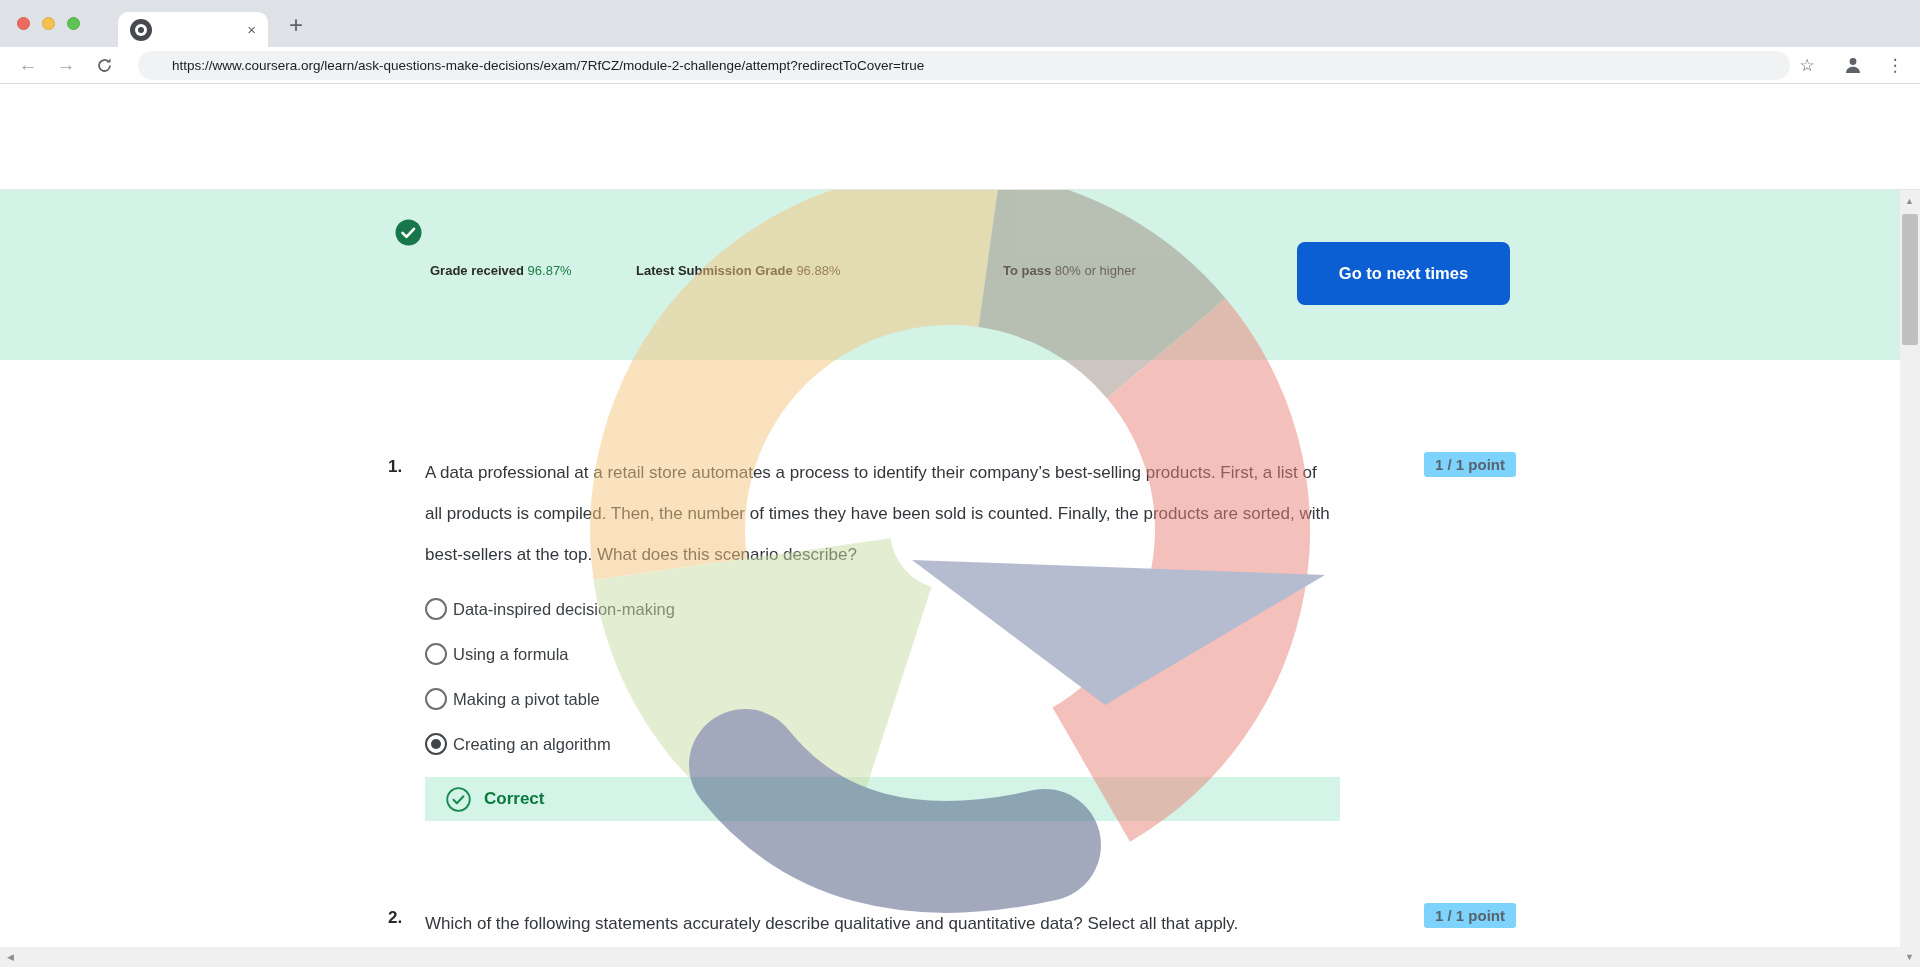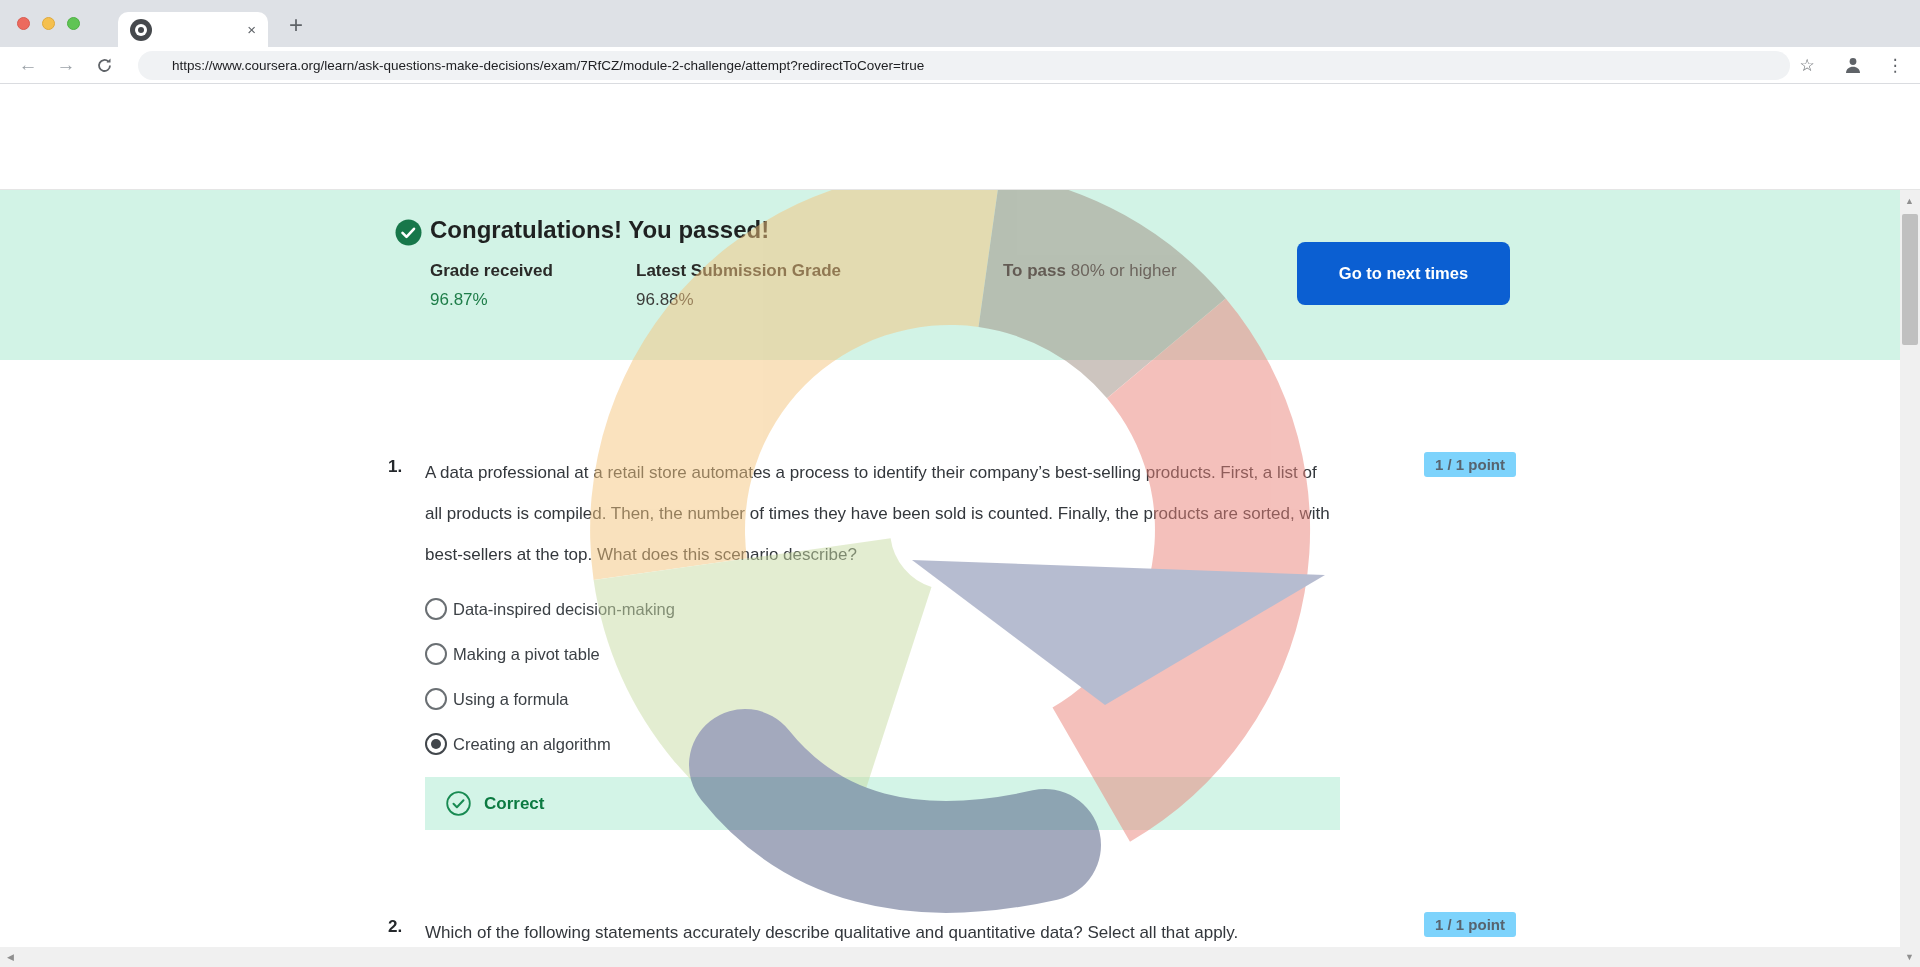--- a/index.html
+++ b/index.html
@@ -52,21 +52,21 @@
   .langtxt { width:64px; margin-left:6px; text-align:center; font-size:15.5px; color:#1f1f1f; line-height:21px; }
   .chev { margin-left:4px; }
   .due { position:absolute; left:1768px; top:118px; width:146px; font-size:15px; line-height:24px; color:#1f1f1f; }
   .due b { font-weight:bold; }
 
   
   .content { position:absolute; left:0; top:190px; width:1920px; height:777px; background:#fff; overflow:hidden; }
   .banner { position:absolute; left:0; top:0; width:1900px; height:170px; background:#d2f3e6; }
   .bcheck { position:absolute; left:395px; top:29px; }
   .btitle { position:absolute; left:430px; top:26px; font-size:24px; font-weight:bold; color:#1f2121; }
-  .stat { position:absolute; top:66px; font-size:17px; line-height:29px; color:#3c3c3a; }
+  .stat { position:absolute; top:66px; font-size:13px; line-height:29px; color:#3c3c3a; }
   .stat b { color:#2a2a28; }
   .stat .g { color:#1e7d49; }
   .stat1 { left:430px; width:178px; }
   .stat2 { left:636px; width:258px; }
   .stat3 { left:1003px; width:175px; }
   .cta { position:absolute; left:1297px; top:52px; width:213px; height:63px; background:#0b5fd2;
     border:none; border-radius:8px; color:#fff; font-weight:bold; font-size:16.5px; cursor:pointer;
     font-family:inherit; }
 
   .quiz { position:absolute; left:0; top:170px; width:1900px; padding:92px 0 0 388px; }
@@ -75,21 +75,21 @@
   .qbody { width:905px; }
   .qtext { font-size:17px; line-height:41px; color:#33373c; }
   .opts { margin-top:22px; }
   .opt { display:flex; align-items:center; gap:6px; height:24px; margin-bottom:21px; cursor:pointer; }
   .radio { width:22px; height:22px; border-radius:50%; border:2px solid #6a6f73; background:#fff;
     position:relative; flex:0 0 22px; }
   .radio.checked { border-color:#41464b; }
   .radio.checked::after { content:""; position:absolute; left:4px; top:4px; width:10px; height:10px;
     border-radius:50%; background:#41464b; }
   .optlabel { font-size:16.5px; color:#3c4146; }
-  .feedback { margin-top:17px; width:915px; height:53px; background:#d3f4e7; display:flex;
+  .feedback { margin-top:17px; width:915px; height:44px; background:#d3f4e7; display:flex;
     align-items:center; padding-left:21px; gap:13px; }
   .fbtext { font-size:17px; font-weight:bold; color:#0b7a41; }
   .badge { margin-left:auto; background:#7dd3fc; border-radius:3px; padding:4px 11px;
     font-size:15px; font-weight:bold; color:#57646f; white-space:nowrap; }
   .q2 { margin-top:82px; }
   .cbrow { margin-top:25px; display:flex; align-items:center; gap:15px; cursor:pointer; }
   .checkbox { width:22px; height:22px; border-radius:3px; background:#3c4a52; color:#fff;
     font-size:14px; font-weight:bold; display:flex; align-items:center; justify-content:center; flex:0 0 22px; }
 
   
@@ -169,45 +169,44 @@
     <div class="due"><b>Due</b> <span>Dec 25, 11:59 PM +07</span></div>
   </div>
 
   <div class="content">
 
     <div class="banner">
       <svg class="bcheck" width="27" height="27" viewBox="0 0 27 27">
         <circle cx="13.5" cy="13.5" r="13" fill="#17774a"></circle>
         <path d="M7.5 13.8l4 4 7.5-8" fill="none" stroke="#fff" stroke-width="2.6" stroke-linecap="round" stroke-linejoin="round"></path>
       </svg>
-      <div class="btitle">Congratulations! You passed!</div>
       <div class="stat stat1"><b>Grade received</b> <span class="g">96.87%</span></div>
       <div class="stat stat2"><b>Latest Submission Grade</b> <span>96.88%</span></div>
       <div class="stat stat3"><b>To pass</b> <span>80% or higher</span></div>
       <button class="cta">Go to next times</button>
     </div>
 
     <div class="quiz">
 
       <div class="q">
         <div class="qnum">1.</div>
         <div class="qbody">
           <div class="qtext">A data professional at a retail store automates a process to identify their company’s best-selling products. First, a list of all products is compiled. Then, the number of times they have been sold is counted. Finally, the products are sorted, with best-sellers at the top. What does this scenario describe?</div>
           <div class="opts">
             <div class="opt">
               <div class="radio"></div>
               <div class="optlabel">Data-inspired decision-making</div>
             </div>
             <div class="opt">
               <div class="radio"></div>
+              <div class="optlabel">Using a formula</div>
+            </div>
+            <div class="opt">
+              <div class="radio"></div>
               <div class="optlabel">Making a pivot table</div>
-            </div>
-            <div class="opt">
-              <div class="radio"></div>
-              <div class="optlabel">Using a formula</div>
             </div>
             <div class="opt">
               <div class="radio checked"></div>
               <div class="optlabel">Creating an algorithm</div>
             </div>
           </div>
           <div class="feedback">
             <svg width="25" height="25" viewBox="0 0 25 25">
               <circle cx="12.5" cy="12.5" r="11.3" fill="none" stroke="#188a52" stroke-width="1.8"></circle>
               <path d="M7.5 12.8l3.4 3.4 6.6-7" fill="none" stroke="#188a52" stroke-width="2" stroke-linecap="round" stroke-linejoin="round"></path>

